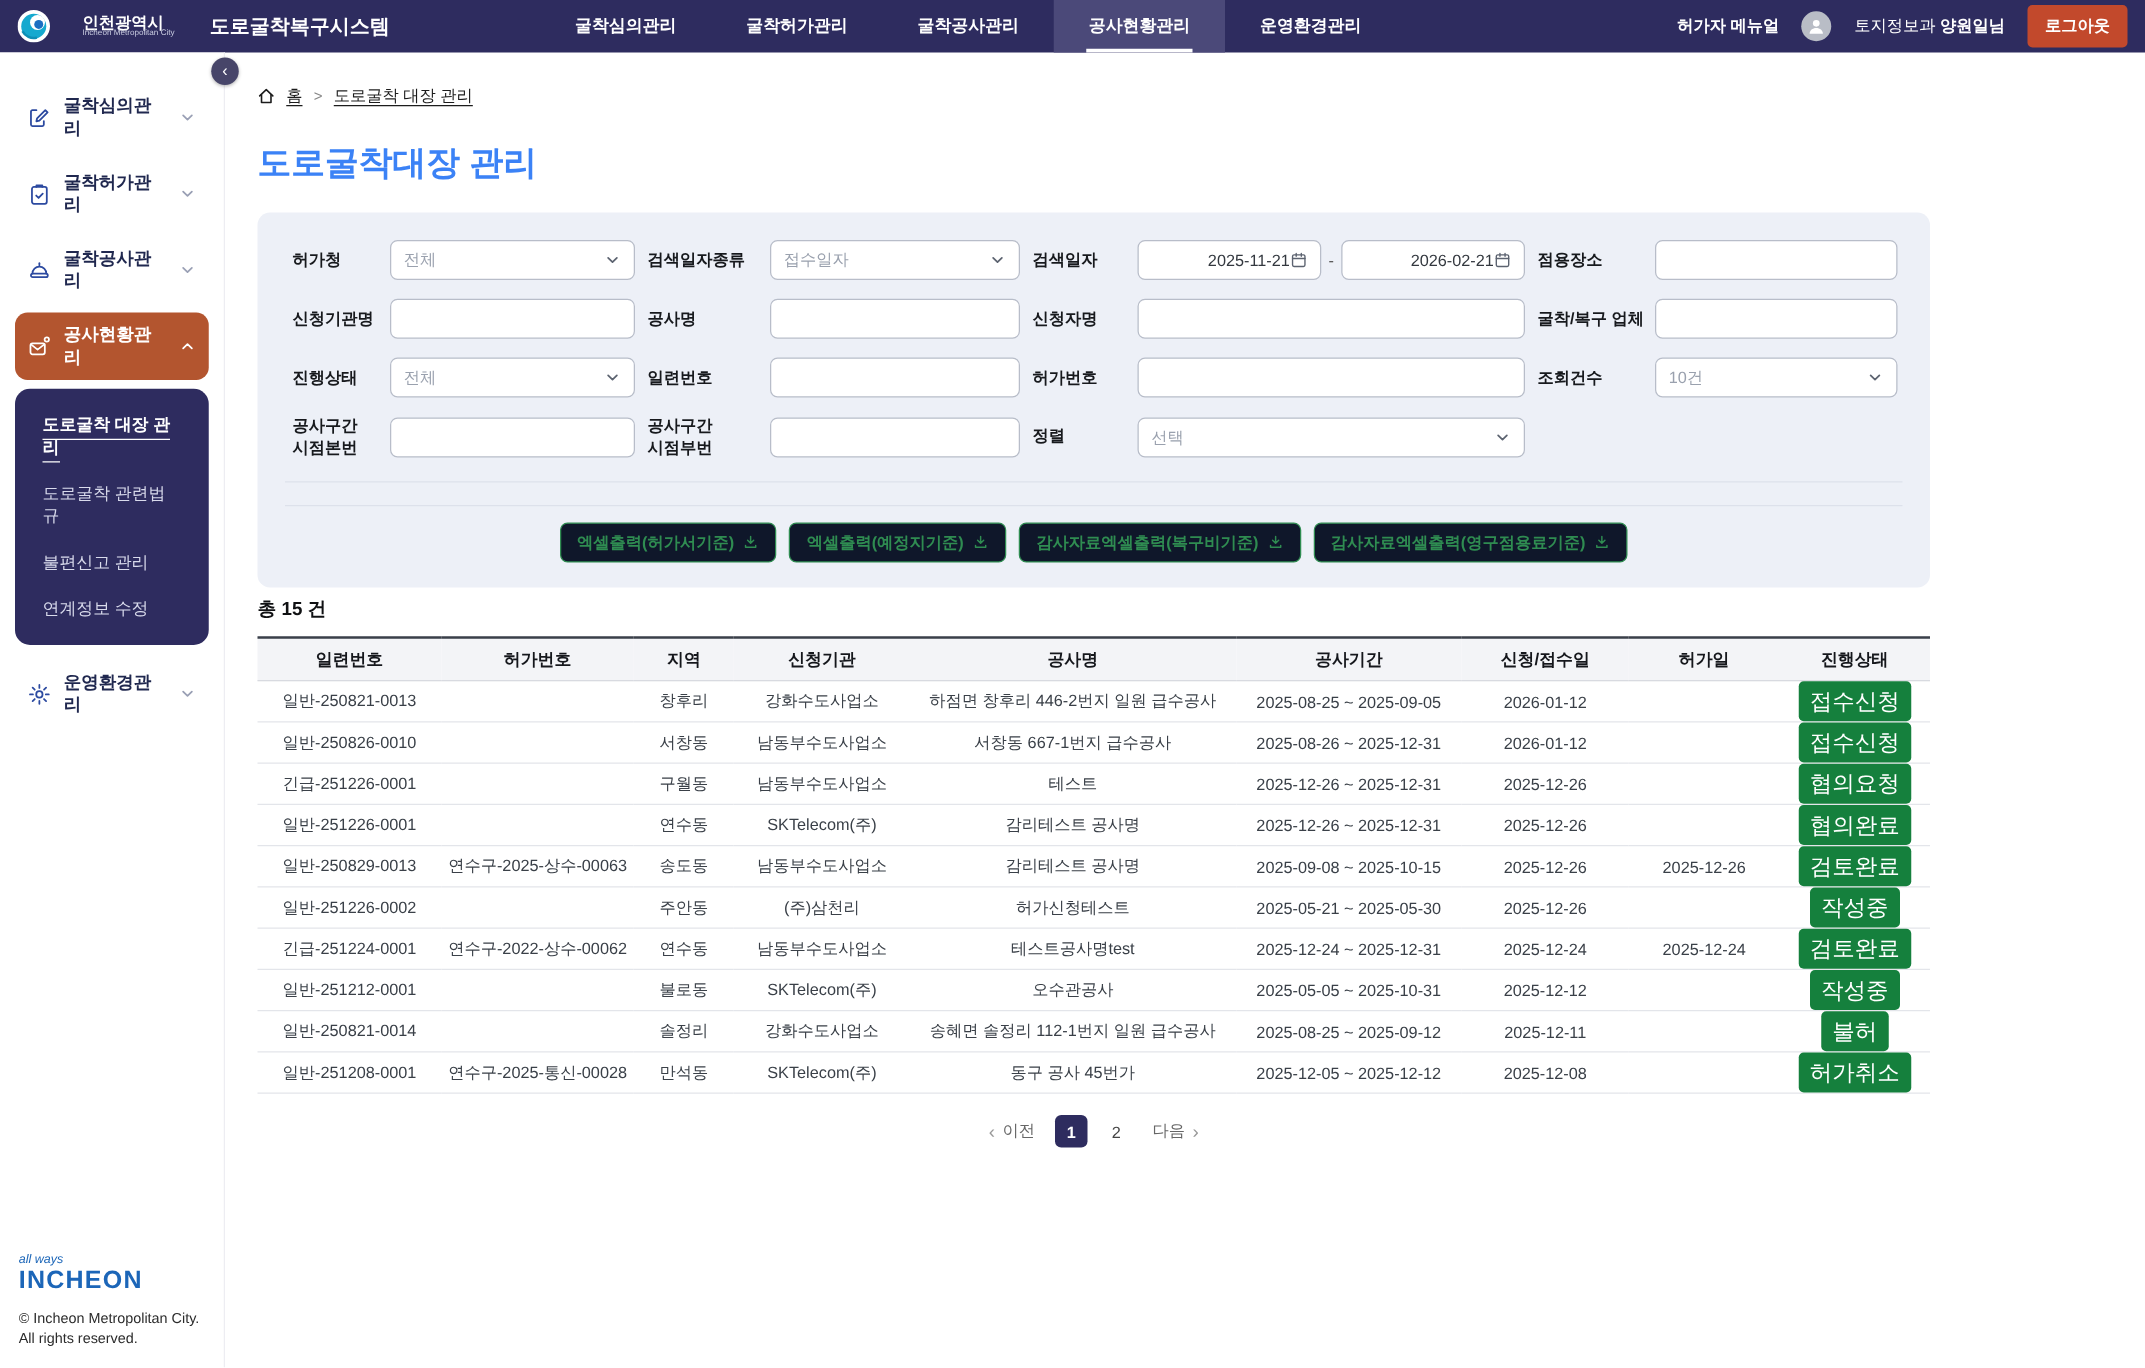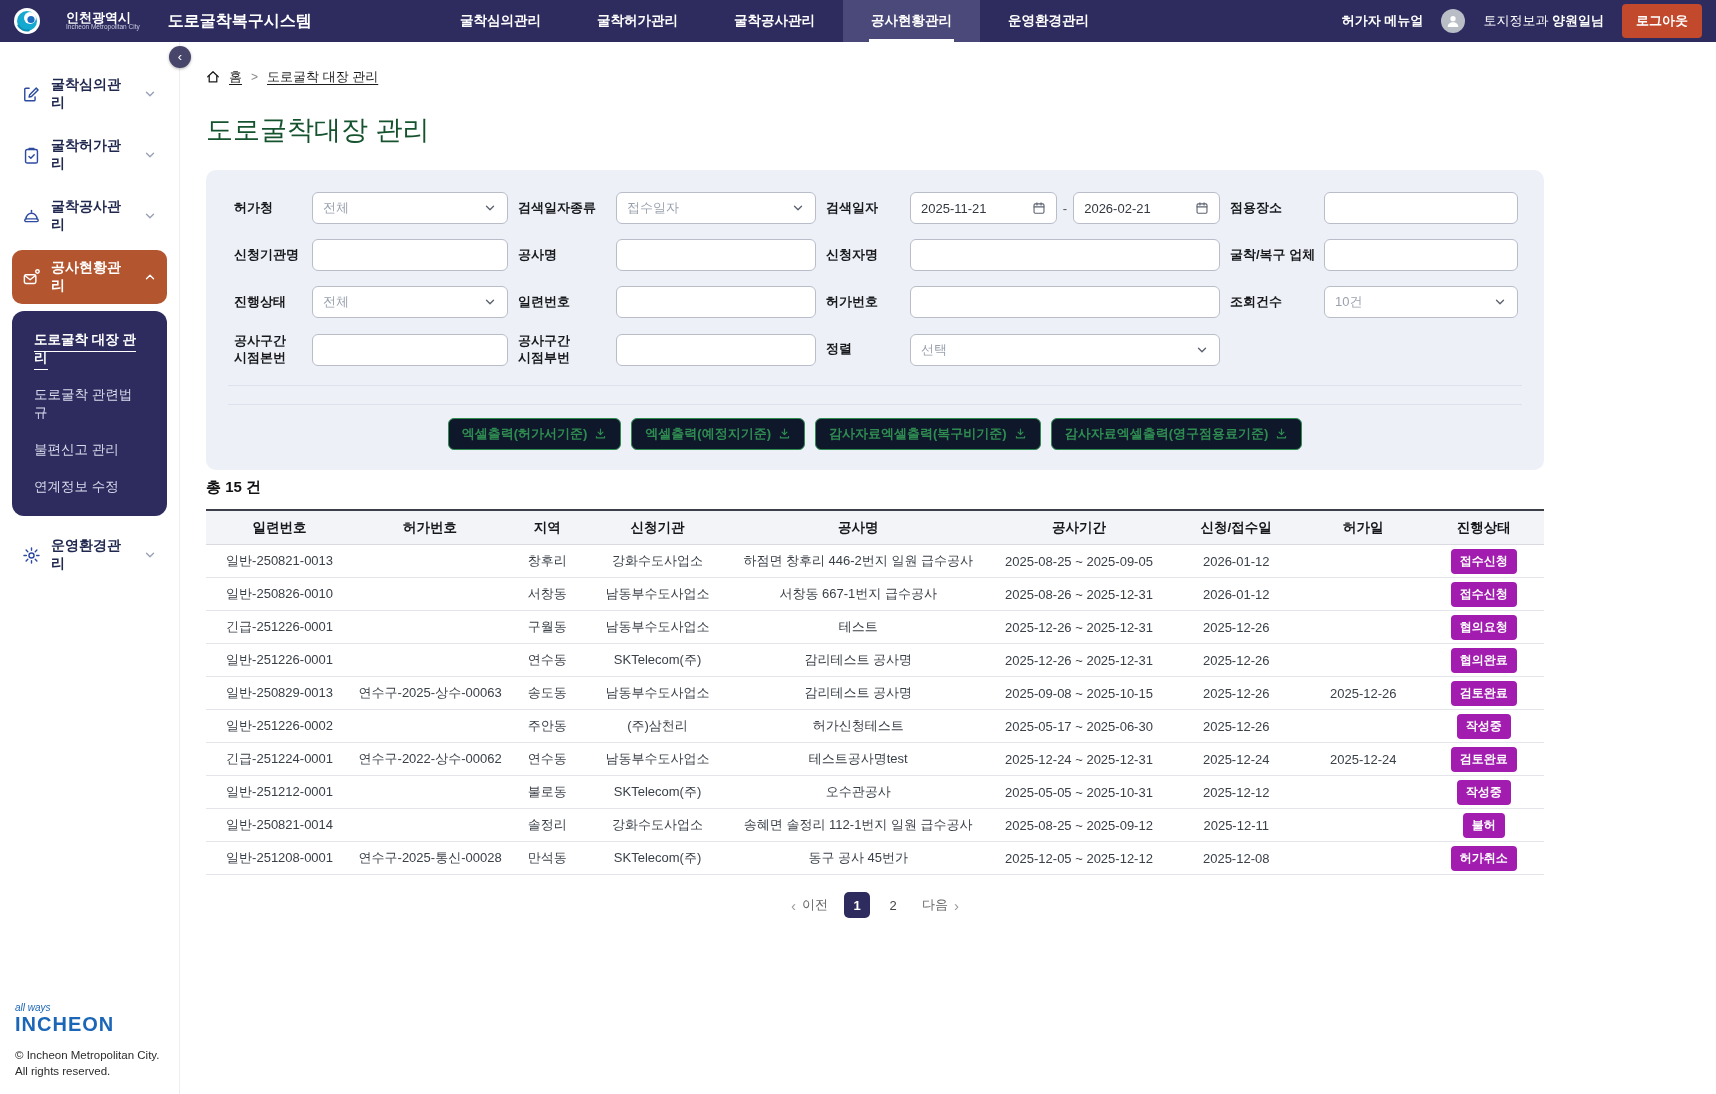--- a/index.html
+++ b/index.html
@@ -54,35 +54,35 @@
   .brand-small { color:#1C66B8; font-size:10px; font-style:italic; }
   .brand-big { color:#1C66B8; font-size:20px; font-weight:800; letter-spacing:1px; line-height:1.1; }
   .copyright { margin-top:12px; font-size:11.5px; color:#2b2b2b; line-height:1.45; }
 
   
   .main { flex:1; padding:26px 0 0 26px; }
   .breadcrumb { display:flex; align-items:center; gap:9px; font-size:13px; color:#1c1c1c; }
   .breadcrumb .ic svg { width:14px; height:14px; color:#1c1c1c; display:block; }
   .crumb-link { text-decoration:underline; text-underline-offset:3px; cursor:pointer; }
   .crumb-sep { color:#888; font-size:12px; }
-  .page-title { font-size:27px; font-weight:400; color:#14532d; margin:26px 0 22px; }
+  .page-title { font-size:27px; font-weight:700; color:#3b82f6; margin:26px 0 22px; }
 
   
   .search-panel { width:1338px; background:#EDF0F7; border-radius:10px; padding:22px 22px 12px; }
   .form-grid { display:grid; column-gap:4px; row-gap:15px; align-items:center;
     grid-template-columns:80px 196px 100px 200px 86px 310px 96px 194px; }
   .f-label { font-size:13px; font-weight:700; color:#17191d; white-space:pre; line-height:1.3; padding-left:6px; }
   .field { height:32px; background:#fff; border:1px solid #B8BDC9; border-radius:6px;
     display:flex; align-items:center; padding:0 10px; font-size:13px; }
   .field.select { justify-content:space-between; cursor:pointer; }
   .f-val.gray { color:#9AA1AE; }
   .f-val.dark { color:#33383f; }
   .sel-chev svg, .cal svg { width:14px; height:14px; color:#5c6370; display:block; }
   .daterange { display:flex; align-items:center; gap:6px; }
-  .daterange .field { flex:1; justify-content:space-between; cursor:pointer; }
+  .daterange .field { flex:1; justify-content:flex-end; cursor:pointer; }
   .dash { color:#555; font-size:13px; }
   .panel-divider { height:1px; background:#DDE1EB; margin:18px 0 0; }
   .action-row { display:flex; justify-content:center; gap:8px; margin:15px 0; }
   .btn-primary { background:#2E2C5F; color:#fff; border:none; border-radius:6px; height:32px;
     padding:0 15px; font-size:13.5px; font-weight:700; cursor:pointer; font-family:inherit; }
   .btn-outline { background:#fff; color:#26292e; border:1px solid #8d929c; border-radius:6px;
     height:32px; padding:0 13px; font-size:13.5px; cursor:pointer; font-family:inherit; }
   .excel-row { display:flex; justify-content:center; gap:10px; margin:13px 0 8px; }
   .excel-btn { background:#0f172a; border:1px solid #2F8C51; color:#2F8C51; border-radius:6px;
     height:32px; padding:0 13px; font-size:13px; font-weight:700; display:flex; align-items:center;
@@ -93,21 +93,21 @@
   .table-section { width:1338px; margin-top:8px; }
   .total-count { font-size:15px; font-weight:800; color:#101113; margin-bottom:12px; }
   table { width:100%; border-collapse:collapse; border-top:2px solid #3A3F49; }
   thead th { background:#F3F4F7; height:35px; font-size:13.5px; font-weight:700; color:#15171c;
     border-bottom:1px solid #D8DAE0; text-align:center; }
   tbody td { height:33px; font-size:13px; color:#3A4048; text-align:center;
     border-bottom:1px solid #E3E5EA; padding:0 4px; }
   th:nth-child(1){width:11%} th:nth-child(2){width:11.5%} th:nth-child(3){width:6%}
   th:nth-child(4){width:10.5%} th:nth-child(5){width:19.5%} th:nth-child(6){width:13.5%}
   th:nth-child(7){width:10%} th:nth-child(8){width:9%} th:nth-child(9){width:9%}
-  .badge { display:inline-block; background:#a21caf; color:#fff; font-size:12px; font-weight:700;
+  .badge { display:inline-block; background:#15803d; color:#fff; font-size:18px; font-weight:400;
     padding:4px 9px; border-radius:4px; white-space:nowrap; }
 
   
   .pagination { width:1338px; display:flex; justify-content:center; align-items:center; gap:16px;
     margin-top:17px; font-size:13px; color:#555; }
   .page-nav { display:flex; align-items:center; gap:6px; cursor:pointer; color:#666; }
   .page-nav .arr { color:#999; font-size:15px; }
   .page-btn { min-width:26px; height:26px; display:flex; align-items:center; justify-content:center;
     border-radius:5px; cursor:pointer; color:#444; }
   .page-btn.active { background:#2E2C5F; color:#fff; font-weight:700; }
@@ -486,21 +486,21 @@
               <td>2025-12-26</td>
               <td>2025-12-26</td>
               <td><span class="badge">검토완료</span></td>
             </tr>
             <tr>
               <td>일반-251226-0002</td>
               <td></td>
               <td>주안동</td>
               <td>(주)삼천리</td>
               <td>허가신청테스트</td>
-              <td>2025-05-17 ~ 2025-06-30</td>
+              <td>2025-05-21 ~ 2025-05-30</td>
               <td>2025-12-26</td>
               <td></td>
               <td><span class="badge">작성중</span></td>
             </tr>
             <tr>
               <td>긴급-251224-0001</td>
               <td>연수구-2022-상수-00062</td>
               <td>연수동</td>
               <td>남동부수도사업소</td>
               <td>테스트공사명test</td>

